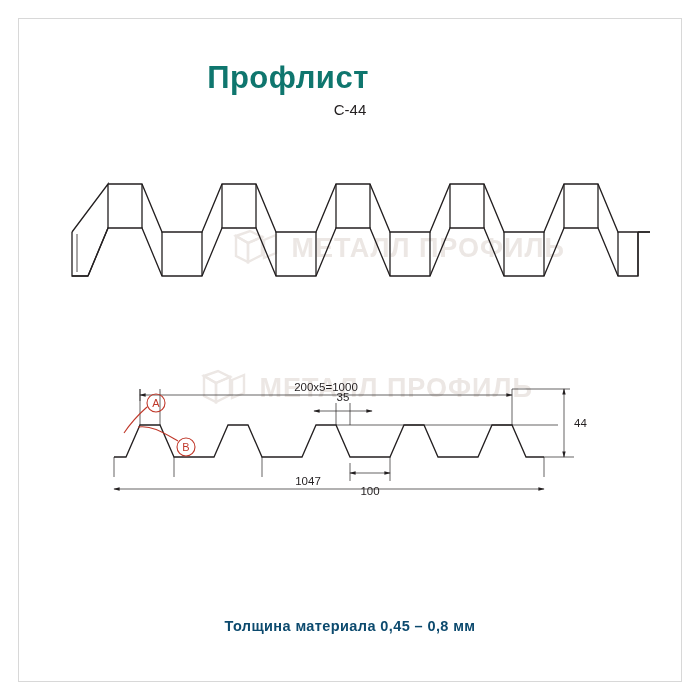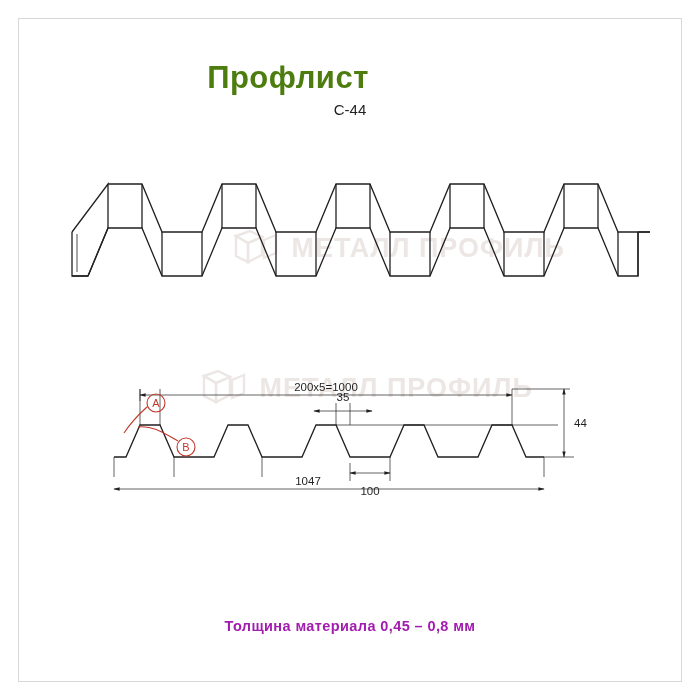--- a/index.html
+++ b/index.html
@@ -33,42 +33,42 @@
   
   .title {
     position: absolute;
     top: 60px;
     left: 0;
     width: 576px;
     text-align: center;
     font-size: 31px;
     font-weight: bold;
     letter-spacing: 0.5px;
-    color: #4d7c0f;
+    color: #0f766e;
   }
   .subtitle {
     position: absolute;
     top: 101px;
     left: 0;
     width: 700px;
     text-align: center;
     font-size: 15px;
     font-weight: normal;
     color: #231f20;
   }
   .footnote {
     position: absolute;
     top: 618px;
     left: 0;
     width: 700px;
     text-align: center;
     font-size: 14.5px;
     font-weight: bold;
     letter-spacing: 0.4px;
-    color: #a21caf;
+    color: #0c4a6e;
   }
   
   .wm {
     position: absolute;
     pointer-events: none;
     user-select: none;
     color: #ede9e6;
     font-weight: bold;
     white-space: nowrap;
   }

